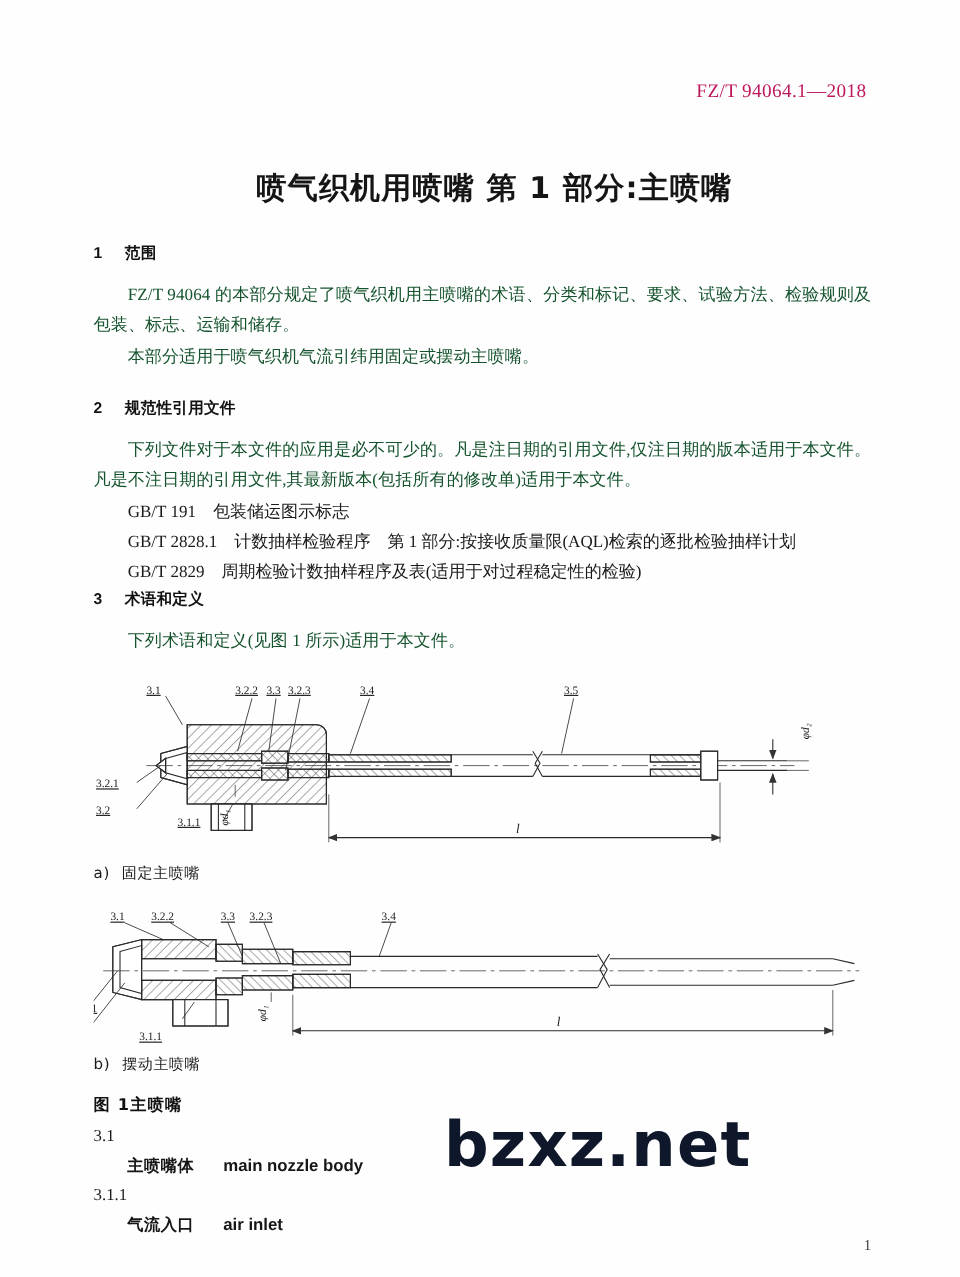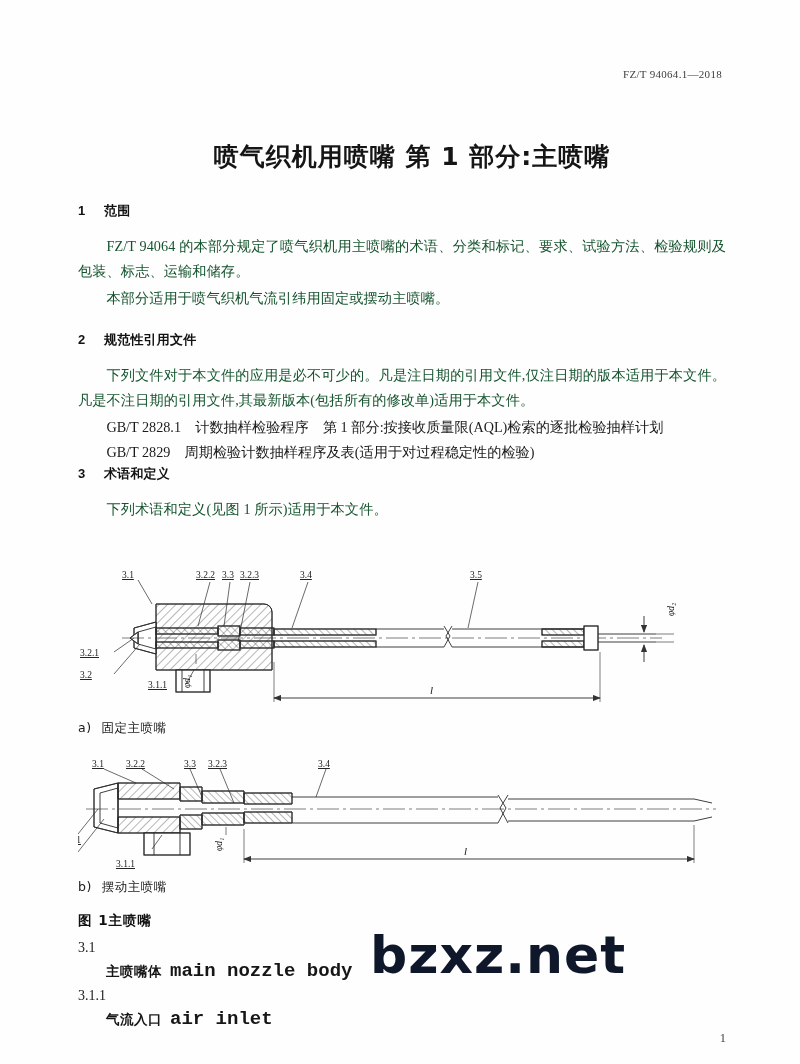--- a/index.html
+++ b/index.html
@@ -34,23 +34,23 @@
     user-select: none;
     white-space: nowrap;
     z-index: 5;
   }
 
   
   .doc-header {
     position: absolute;
     top: 68px;
     right: 78px;
-    font-size: 11px;
+    font-size: 16px;
     letter-spacing: 0.3px;
-    color: #404040;
+    color: #be185d;
     white-space: nowrap;
   }
 
   
   .doc-title {
     position: absolute;
     top: 140px;
     left: 12px;
     width: 800px;
     text-align: center;
@@ -144,24 +144,24 @@
     margin-left: 28px;
     color: #161616;
   }
   .term-cn {
     font-family: Liberation Sans, sans-serif;
     font-weight: 700;
     font-size: 13.5px;
     letter-spacing: 0.5px;
   }
   .term-en {
-    font-family: Liberation Mono, monospace;
-    font-weight: 700;
-    font-size: 19px;
-    margin-left: 8px;
+    font-family: Liberation Sans, sans-serif;
+    font-weight: 700;
+    font-size: 14px;
+    margin-left: 24px;
   }
 
   
   .page-num {
     position: absolute;
     bottom: 18px;
     right: 74px;
     font-size: 12.5px;
     color: #444;
   }
@@ -182,20 +182,21 @@
     <div class="sec-head">
       <span class="num">1</span><span>范围</span>
     </div>
     <p class="para indent">FZ/T 94064 的本部分规定了喷气织机用主喷嘴的术语、分类和标记、要求、试验方法、检验规则及包装、标志、运输和储存。</p>
     <p class="para indent gap-after">本部分适用于喷气织机气流引纬用固定或摆动主喷嘴。</p>
 
     <div class="sec-head">
       <span class="num">2</span><span>规范性引用文件</span>
     </div>
     <p class="para indent">下列文件对于本文件的应用是必不可少的。凡是注日期的引用文件,仅注日期的版本适用于本文件。凡是不注日期的引用文件,其最新版本(包括所有的修改单)适用于本文件。</p>
+    <p class="ref-line">GB/T 191　包装储运图示标志</p>
     <p class="ref-line">GB/T 2828.1　计数抽样检验程序　第 1 部分:按接收质量限(AQL)检索的逐批检验抽样计划</p>
     <p class="ref-line gap-after">GB/T 2829　周期检验计数抽样程序及表(适用于对过程稳定性的检验)</p>
 
     <div class="sec-head">
       <span class="num">3</span><span>术语和定义</span>
     </div>
     <p class="para indent">下列术语和定义(见图 1 所示)适用于本文件。</p>
   </div>
 
   <div class="figure">

